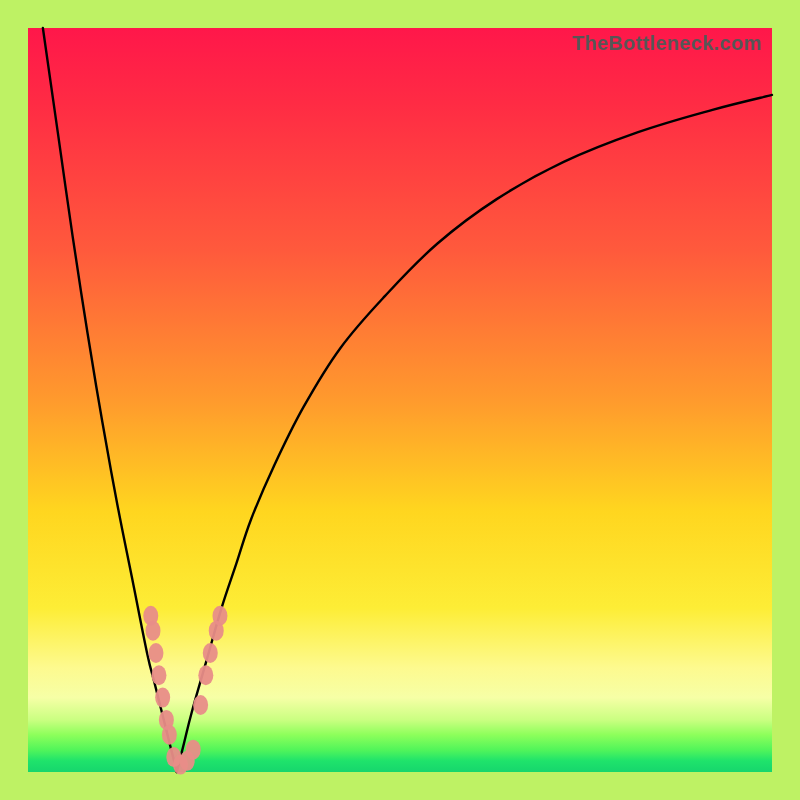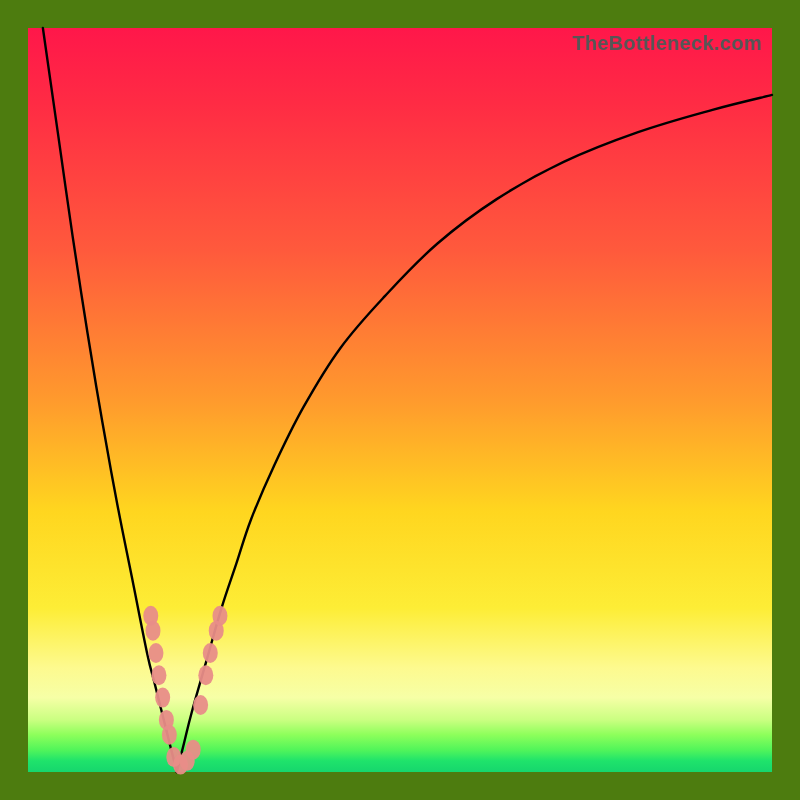--- a/index.html
+++ b/index.html
@@ -10,21 +10,21 @@
     overflow: hidden;
     background: #000;
     font-family: Arial, Helvetica, sans-serif;
   }
   .frame {
     position: absolute;
     top: 0;
     left: 0;
     width: 800px;
     height: 800px;
-    background: #4d7c0f;
+    background: #bef264;
   }
   .plot-area {
     position: absolute;
     top: 28px;
     left: 28px;
     width: 744px;
     height: 744px;
     
     background: linear-gradient(
       to bottom,

